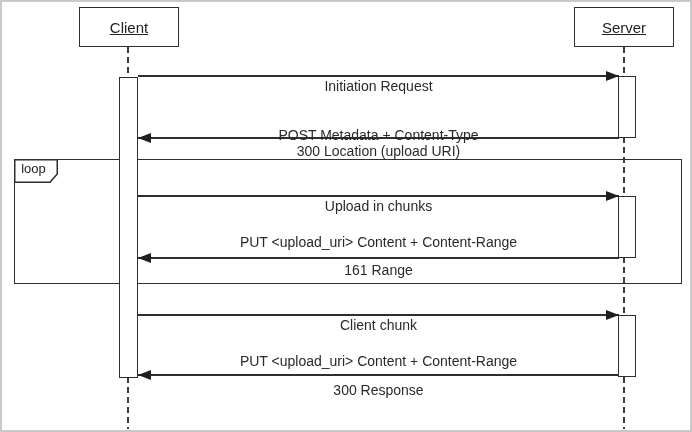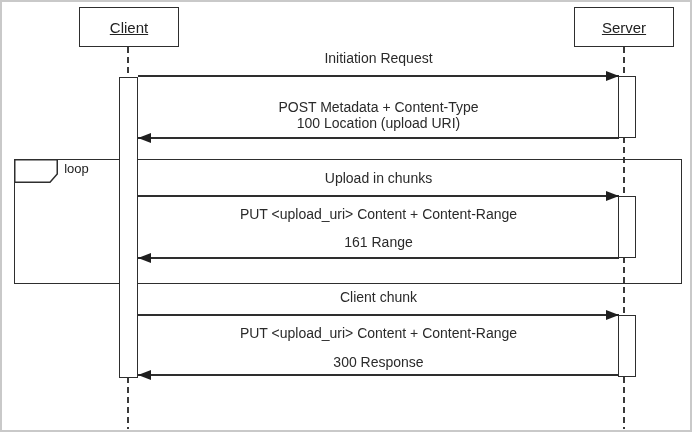--- a/index.html
+++ b/index.html
@@ -69,21 +69,20 @@
   }
   .loop-tab svg { display: block; }
   .loop-tab-label {
     position: absolute;
     left: 0;
     top: 2px;
     width: 40px;
     text-align: center;
     font-size: 13px;
     color: #222;
-    margin-left: 43px;
   }
 
   
   .activation {
     position: absolute;
     background: #ffffff;
     border: 1.5px solid #2e2e2e;
     box-sizing: border-box;
     z-index: 3;
   }
@@ -129,20 +128,21 @@
   .msg-label {
     position: absolute;
     left: 136px;
     width: 481px;
     text-align: center;
     font-size: 14px;
     line-height: 16px;
     color: #2a2a2a;
     z-index: 5;
     white-space: nowrap;
+    margin-top: 28px;
   }
   .lbl-req-title-1  { top: 48px; }
   .lbl-req-detail-1 { top: 97px; }
   .lbl-res-1        { top: 113px; }
   .lbl-req-title-2  { top: 168px; }
   .lbl-req-detail-2 { top: 204px; }
   .lbl-res-2        { top: 232px; }
   .lbl-req-title-3  { top: 287px; }
   .lbl-req-detail-3 { top: 323px; }
   .lbl-res-3        { top: 352px; }
@@ -175,21 +175,21 @@
   <div class="activation act-server-1"></div>
   <div class="activation act-server-2"></div>
   <div class="activation act-server-3"></div>
 
   <div class="msg-line req-1"></div>
   <div class="arrowhead arrow-right ah-req-1"></div>
   <div class="msg-line res-1"></div>
   <div class="arrowhead arrow-left ah-res-1"></div>
   <div class="msg-label lbl-req-title-1">Initiation Request</div>
   <div class="msg-label lbl-req-detail-1">POST Metadata + Content-Type</div>
-  <div class="msg-label lbl-res-1">100 Location (upload URI)</div>
+  <div class="msg-label lbl-res-1">300 Location (upload URI)</div>
 
   <div class="msg-line req-2"></div>
   <div class="arrowhead arrow-right ah-req-2"></div>
   <div class="msg-line res-2"></div>
   <div class="arrowhead arrow-left ah-res-2"></div>
   <div class="msg-label lbl-req-title-2">Upload in chunks</div>
   <div class="msg-label lbl-req-detail-2">PUT &lt;upload_uri&gt; Content + Content-Range</div>
   <div class="msg-label lbl-res-2">161 Range</div>
 
   <div class="msg-line req-3"></div>

